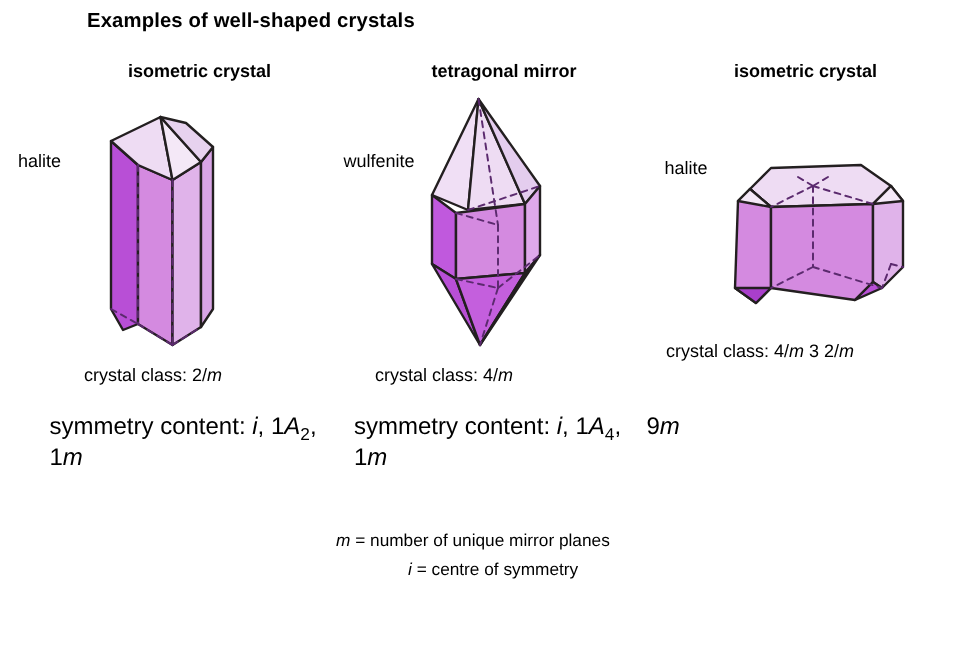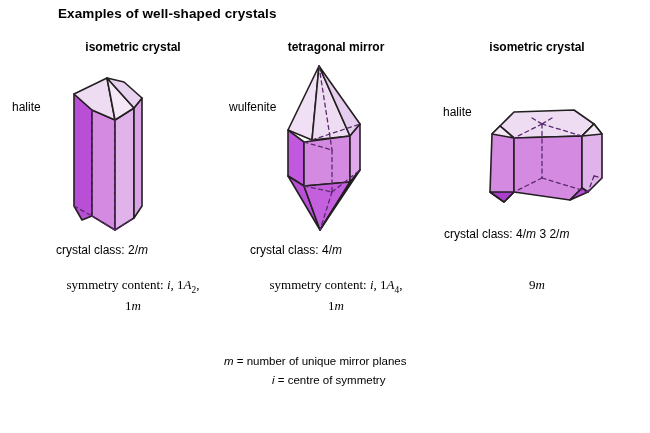--- a/index.html
+++ b/index.html
@@ -55,25 +55,24 @@
     font-size: 12px;
     line-height: 15px;
     white-space: nowrap;
   }
   .cls1 { left: 56px;  top: 243px; }
   .cls2 { left: 250px; top: 243px; }
   .cls3 { left: 444px; top: 227px; }
 
   .sym {
     position: absolute;
-    font-size: 13px;
+    font-size: 16px;
     line-height: 16px;
-    text-align: center;
-    white-space: nowrap;
-    font-family: Liberation Serif, serif;
+    text-align: left;
+    white-space: nowrap;
   }
   .sym1 { left: 33px;  top: 277px; width: 200px; }
   .sym2 { left: 236px; top: 277px; width: 200px; }
   .sym3 { left: 431px; top: 277px; width: 212px; }
 
   .legend {
     position: absolute;
     left: 224px;
     font-size: 11.5px;
     white-space: nowrap;

